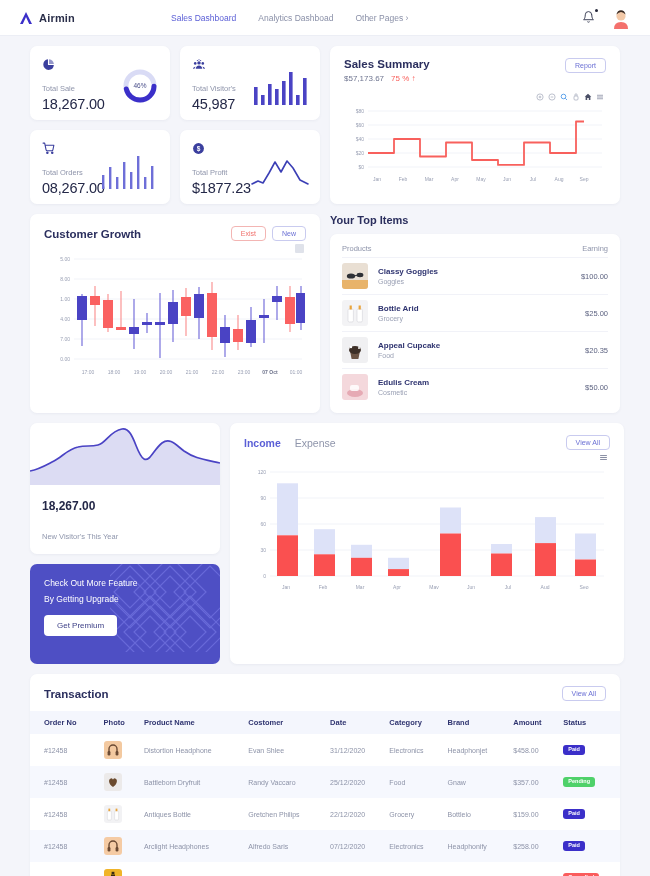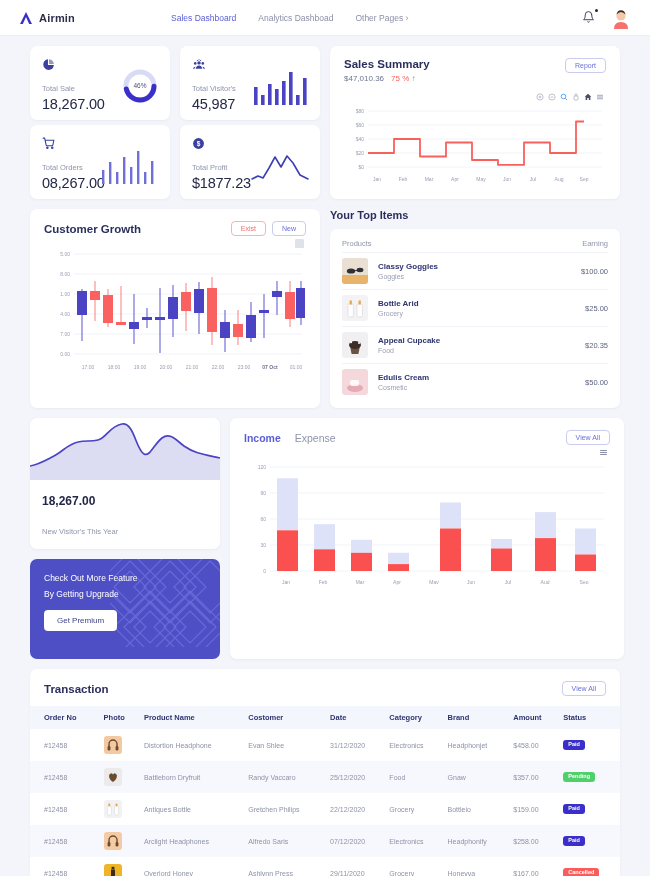--- a/index.html
+++ b/index.html
@@ -31,21 +31,21 @@
 
   
   .page { padding: 10px 30px 0 30px; }
   .row { display: flex; gap: 10px; margin-bottom: 10px; }
   .card {
     background: #fff; border-radius: 7px;
     box-shadow: 0 1px 3px rgba(40,50,90,.055);
   }
 
   
-  .stat-col { display: flex; flex-direction: column; width: 290px; justify-content: space-between; }
+  .stat-col { display: flex; flex-direction: column; gap: 10px; width: 290px; }
   .stat-row { display: flex; gap: 10px; }
   .stat-card { flex: 1; padding: 11px 12px 12px 12px; height: 74px; position: relative; }
   .stat-icon { color: #3b3f9e; margin-bottom: 9px; display: block; }
   .stat-label { font-size: 7.5px; color: #8f95ab; margin-bottom: 3px; }
   .stat-value { font-size: 14.5px; font-weight: 500; color: #242848; letter-spacing: -.2px; }
   .stat-visual { position: absolute; right: 11px; bottom: 11px; }
 
   
   .sales-card { width: 290px; padding: 12px 14px 8px 14px; }
   .card-title { font-size: 11.5px; font-weight: bold; color: #2b2f5e; }
@@ -267,21 +267,21 @@
           </span>
         </div>
       </div>
     </div>
 
     <div class="card sales-card">
       <div class="sales-head">
         <div>
           <div class="card-title">Sales Summary</div>
           <div class="sales-sub">
-            <span class="sales-amount">$47,010.36</span>
+            <span class="sales-amount">$57,173.67</span>
             <span class="sales-delta"><span>75 %</span> <span>↑</span></span>
           </div>
         </div>
         <button class="btn-outline" style="margin-left:auto;">Report</button>
       </div>
       <div class="chart-tools">
         <span class="tool-ic"><svg width="8" height="8" viewBox="0 0 16 16" fill="none" stroke="#9aa0b4" stroke-width="1.3">
               <circle cx="8" cy="8" r="6.2"></circle>
               <path d="M5.4 8h5.2M8 5.4v5.2"></path>
             </svg></span>

